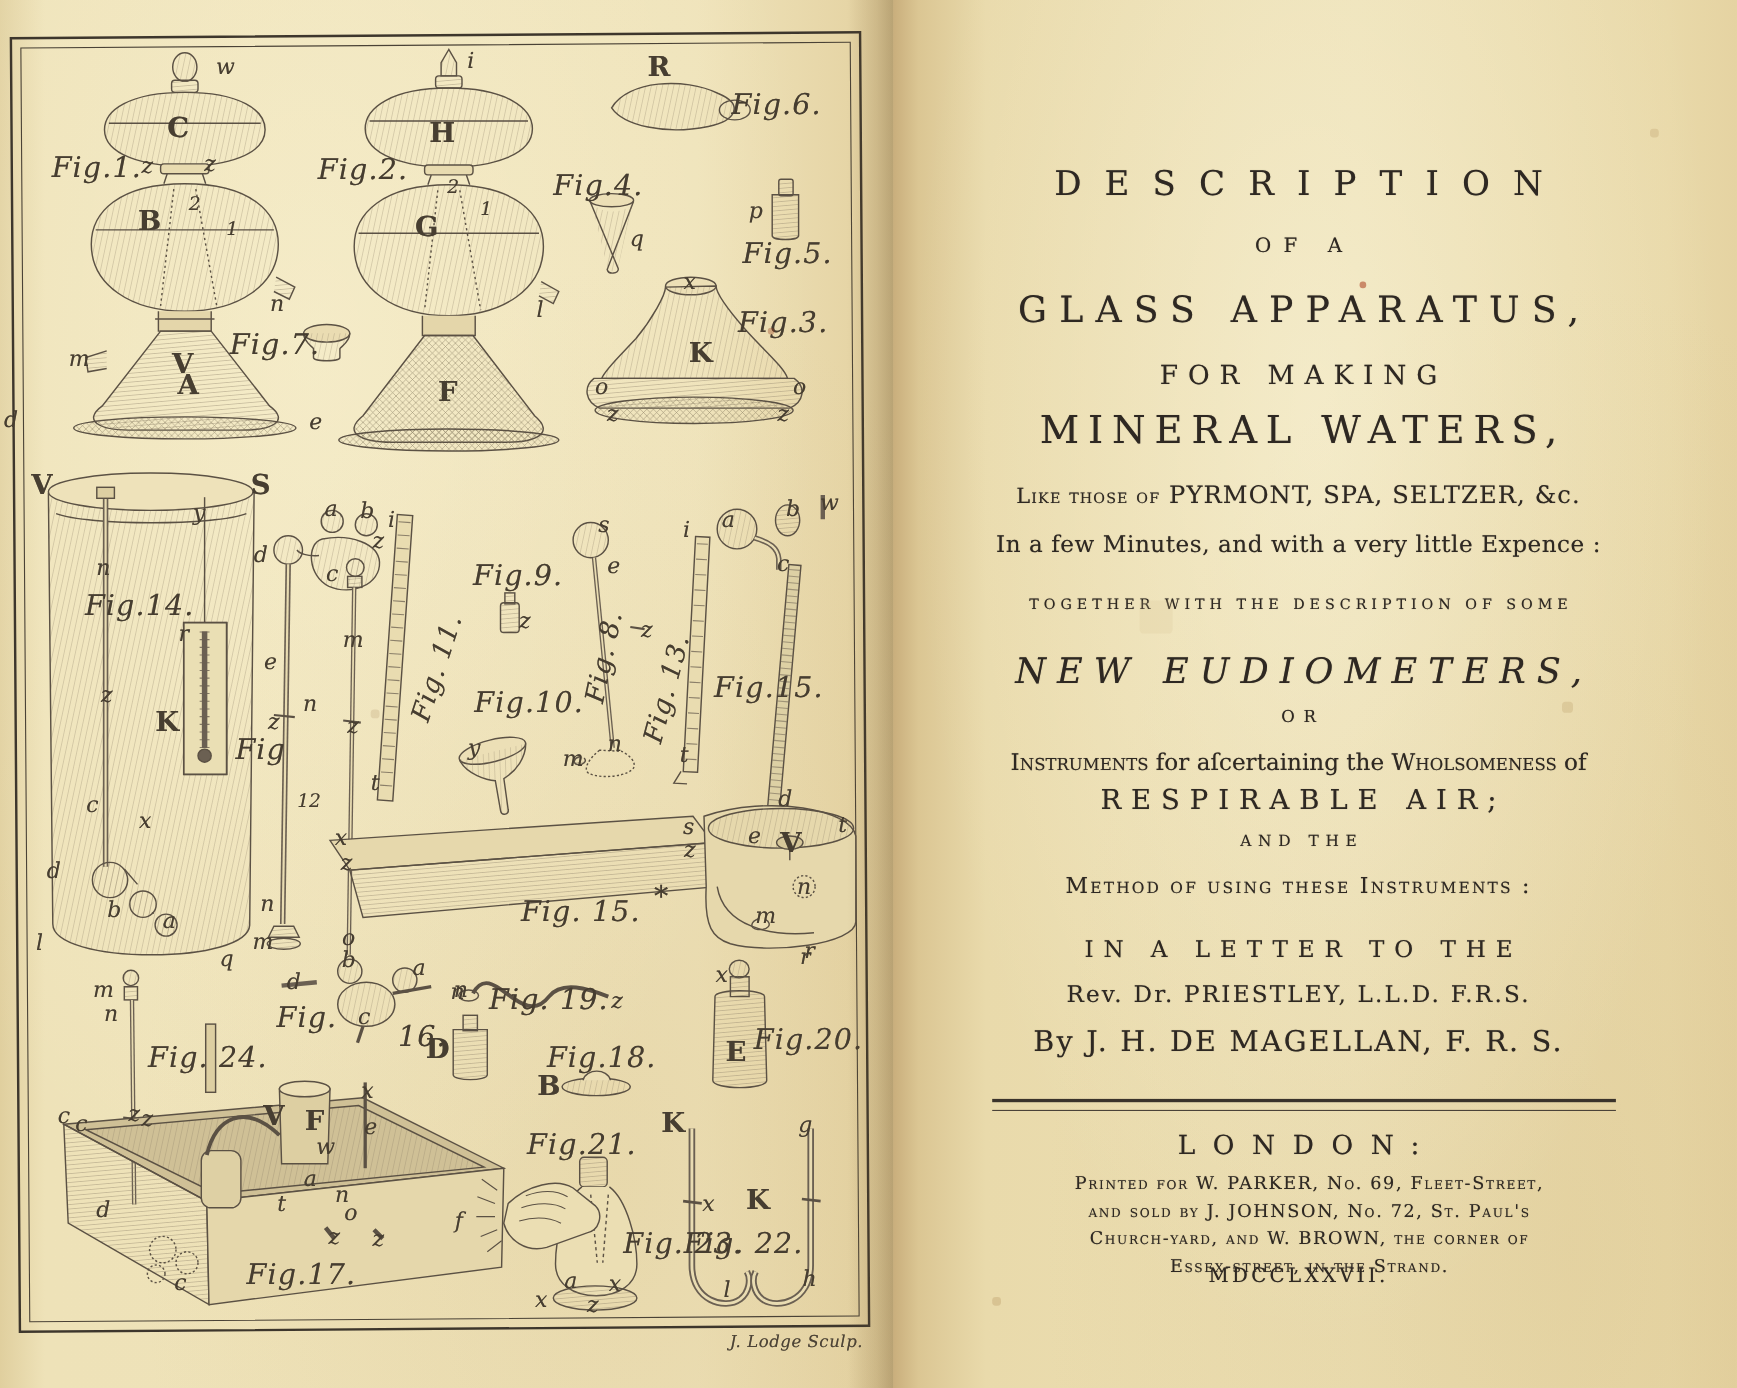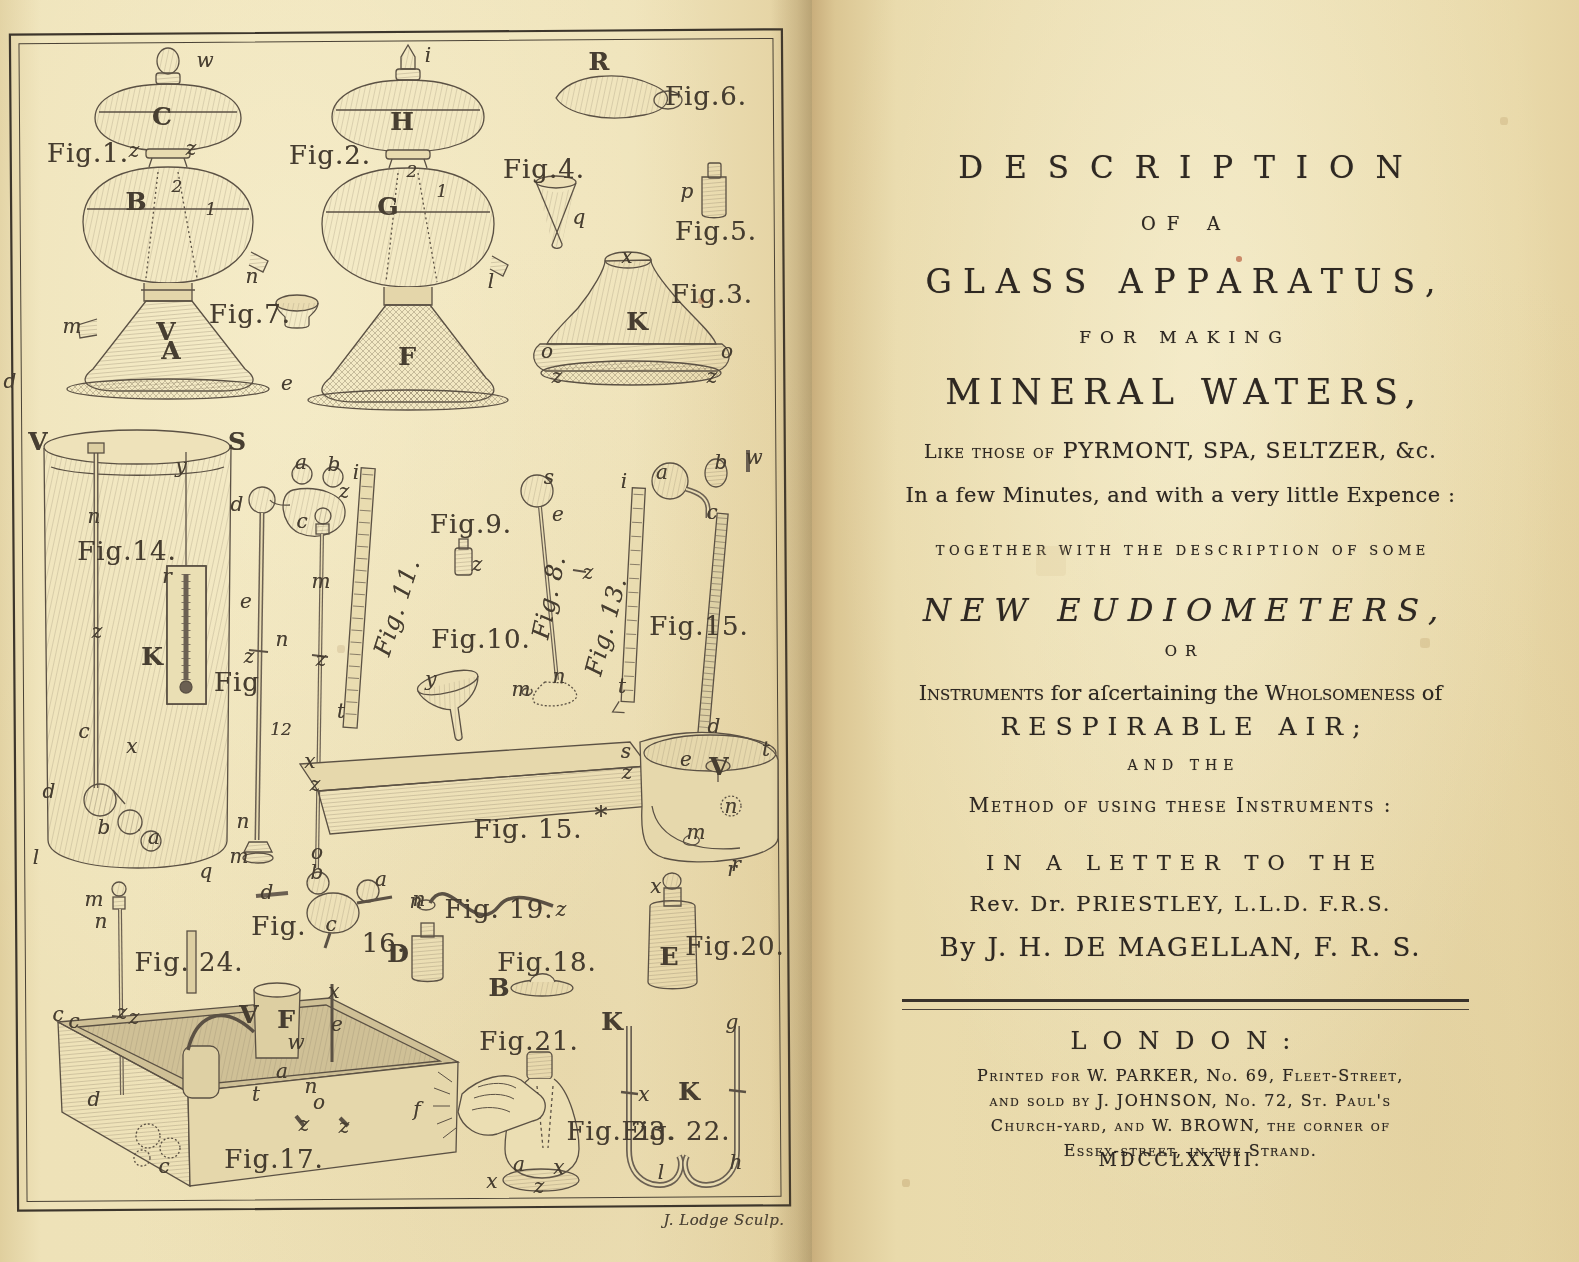--- a/index.html
+++ b/index.html
@@ -19,21 +19,21 @@
       radial-gradient(ellipse at 70% 85%, rgba(210,185,130,.25), rgba(210,185,130,0) 55%),
       linear-gradient(90deg,#e0cf9e 0%,#eee2b8 5%,#efe3ba 78%,#e6d5a6 95%,#dcc897 100%);
   }
   .plate-art{position:absolute;left:0;top:0;}
   .plate-labels{position:absolute;left:0;top:0;width:812px;height:1262px;}
   .pl{
     position:absolute;transform:translate(-50%,-50%);
     color:#473e31;white-space:nowrap;line-height:1;
     text-shadow:0 0 .6px rgba(70,60,45,.55);
   }
-  .pl.f{font-size:26px;letter-spacing:1px;color:#463d30;}
+  .pl.f{font-style:italic;font-size:26px;letter-spacing:1px;color:#463d30;}
   .pl.fv{font-style:italic;font-size:24px;letter-spacing:1px;color:#463d30;}
   .pl.l{font-style:italic;font-size:20px;}
   .pl.u{font-size:25px;font-weight:bold;}
   .pl.n{font-style:italic;font-size:17px;}
   .pl.st{font-size:26px;}
   .pl.cr{font-style:italic;font-size:15px;letter-spacing:.5px;color:#4c4336;}
   
   .gutter{
     position:absolute;left:770px;top:0;width:90px;height:1262px;
     background:linear-gradient(90deg,rgba(120,92,45,0) 0%,rgba(122,94,48,.18) 30%,rgba(100,75,35,.34) 52%,rgba(122,94,48,.12) 75%,rgba(120,92,45,0) 100%);
@@ -46,21 +46,21 @@
       radial-gradient(ellipse at 50% 30%, rgba(255,252,232,.42), rgba(255,252,232,0) 68%),
       radial-gradient(ellipse at 80% 90%, rgba(205,178,120,.22), rgba(205,178,120,0) 55%),
       linear-gradient(90deg,#c9ae7c 0%,#dbc693 3%,#e9daab 11%,#ecdfb3 55%,#e9d9a9 92%,#e5d3a2 100%);
     color:var(--ink);
   }
   .tl{position:absolute;left:0;right:30px;text-align:center;line-height:1.15;
       color:var(--ink);text-shadow:0 0 .7px rgba(46,40,34,.5);}
   .t-desc   {top:150px;font-size:31px;letter-spacing:21px;text-indent:21px;}
   .t-ofa    {top:214px;font-size:18px;letter-spacing:11px;text-indent:11px;}
   .t-glass  {top:263px;font-size:33px;letter-spacing:11px;text-indent:11px;}
-  .t-making {top:328px;font-size:17px;letter-spacing:9px;text-indent:9px;}
+  .t-making {top:328px;font-size:24px;letter-spacing:9px;text-indent:9px;}
   .t-mineral{top:372px;font-size:35px;letter-spacing:8px;text-indent:8px;}
   .t-like   {top:438px;font-size:22px;letter-spacing:1px;}
   .t-like .sc{font-size:19px;}
   .t-minutes{top:483px;font-size:21px;letter-spacing:.5px;}
   .t-together{top:544px;font-size:13px;letter-spacing:4.5px;text-indent:4.5px;}
   .t-eudio  {top:592px;font-size:32px;letter-spacing:10px;text-indent:10px;font-style:italic;}
   .t-or     {top:643px;font-size:15px;letter-spacing:8px;text-indent:8px;}
   .t-instr  {top:681px;font-size:21px;}
   .t-respir {top:713px;font-size:25px;letter-spacing:9px;text-indent:9px;}
   .t-andthe {top:757px;font-size:14px;letter-spacing:6px;text-indent:6px;}

